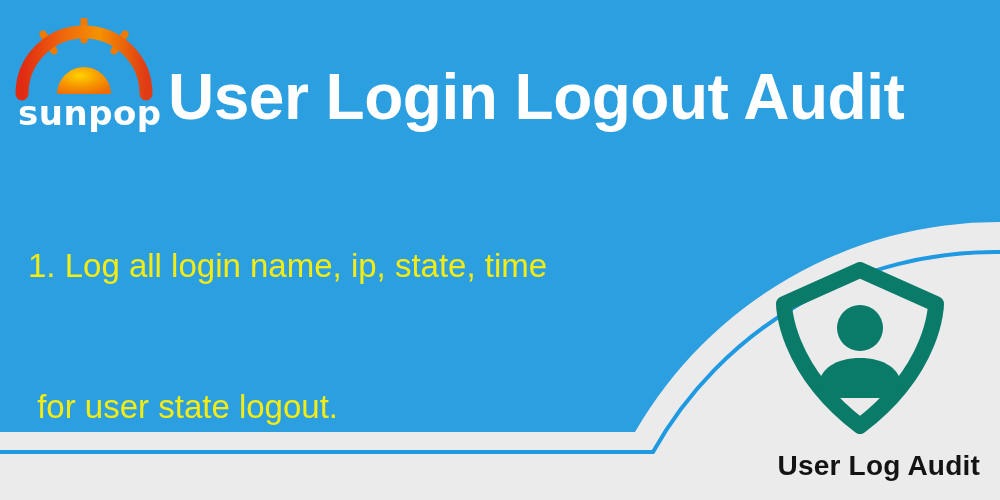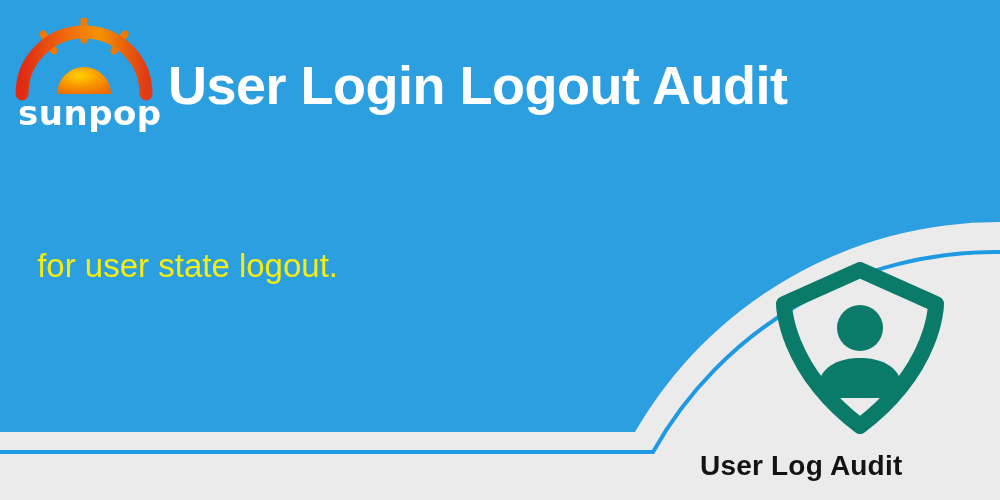--- a/index.html
+++ b/index.html
@@ -54,21 +54,21 @@
     font-family: "DejaVu Sans", sans-serif;
   }
 
   
   .title {
     position: absolute;
     left: 168px;
     top: 18px;
     width: 800px;
     color: #ffffff;
-    font-size: 54px;
+    font-size: 64px;
     font-weight: bold;
     line-height: 1.15;
     letter-spacing: -0.5px;
     white-space: nowrap;
   }
 
   
   .features {
     position: absolute;
     left: 28px;
@@ -90,21 +90,21 @@
     height: 172px;
   }
   .shield-wrap svg { display: block; }
 
   
   .caption {
     position: absolute;
     left: 700px;
     top: 450px;
     width: 280px;
-    text-align: left;
+    text-align: right;
     color: #131313;
     font-size: 28px;
     font-weight: bold;
     letter-spacing: 0.2px;
     white-space: nowrap;
   }
 </style>
 </head>
 <body>
 
@@ -150,20 +150,21 @@
       <path d="M10,76 A 62 62 0 0 1 134,76" fill="none" stroke="url(#arcGrad)" stroke-width="13" stroke-linecap="round"></path>
 
       <path d="M45,76 A 27 27 0 0 1 99,76 Z" fill="url(#domeGrad)"></path>
     </svg>
     <div class="logo-word">sunpop</div>
   </div>
 
   <h1 class="title">User Login Logout Audit</h1>
 
   <div class="features">
+    <span class="line">1. Log all login name, ip, state, time</span>
     <span class="line"> for user state logout.</span>
     
     
     
   </div>
 
   <div class="shield-wrap">
     <svg width="180" height="172" viewBox="0 0 180 172" aria-hidden="true">
       <path d="M90,8 L166,42 C166,42 166,106 90,164 C14,106 14,42 14,42 Z" fill="none" stroke="#0a7b69" stroke-width="16" stroke-linejoin="round"></path>
       <circle cx="90" cy="66" r="23" fill="#0a7b69"></circle>

